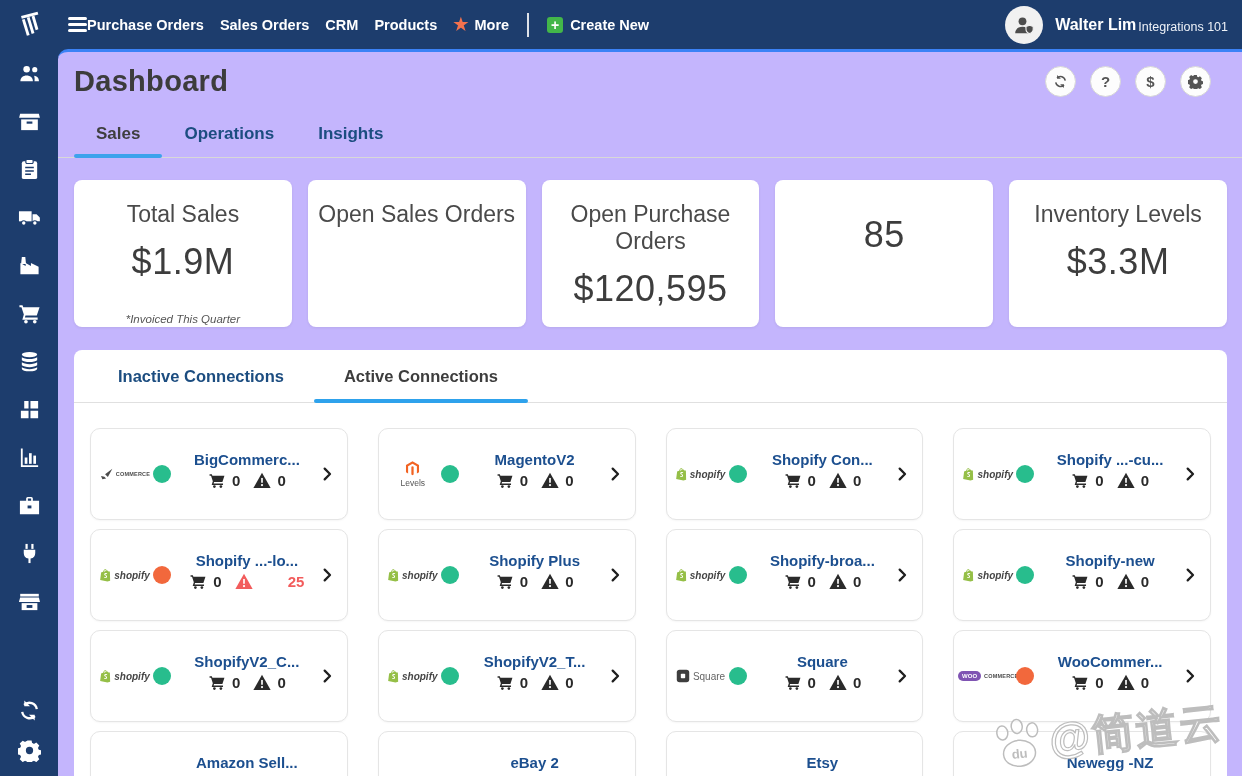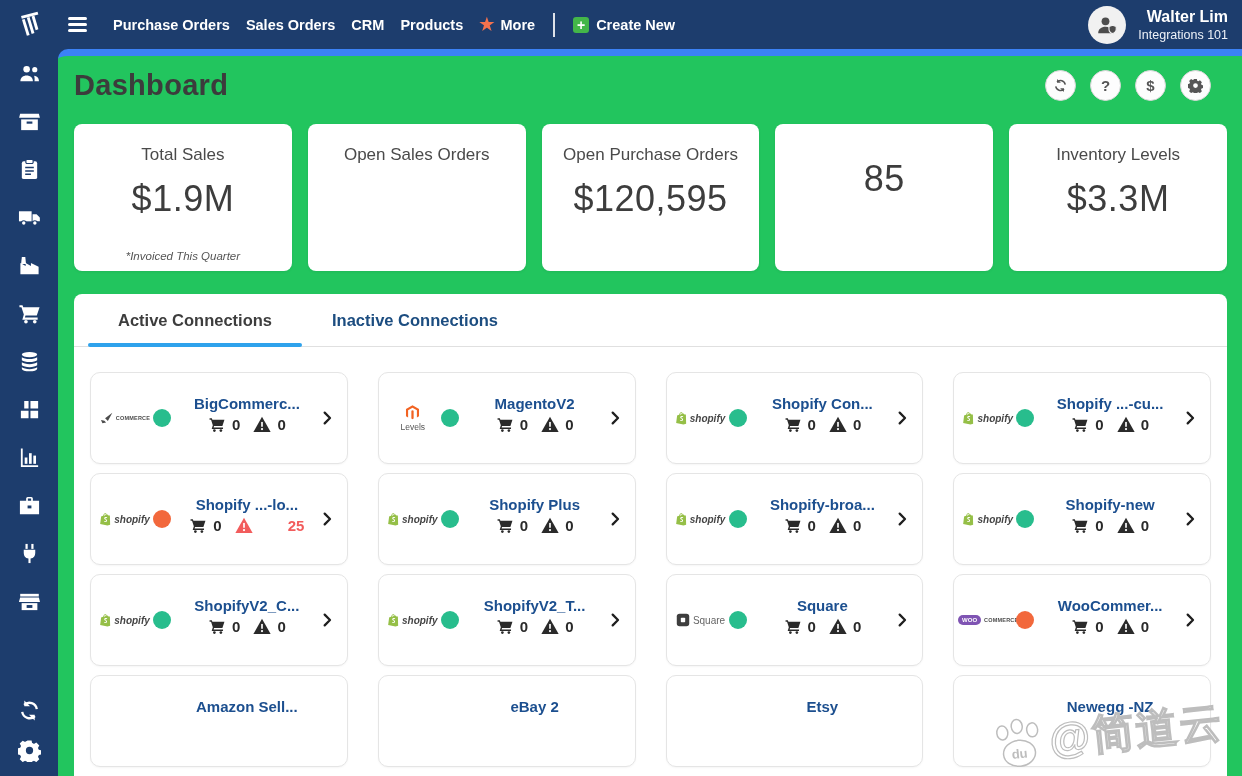--- a/index.html
+++ b/index.html
@@ -12,58 +12,58 @@
   }
   
   .topnav {
     height: 49px; display: flex; align-items: center;
     padding: 0 14px 0 12px; color: #fff;
   }
   .brand { width: 36px; height: 36px; display: flex; align-items: center; justify-content: center; cursor: pointer; }
   .brand svg { width: 34px; height: 34px; }
   .hamburger { margin-left: 20px; display: flex; flex-direction: column; gap: 3.5px; cursor: pointer; }
   .hamburger i { display: block; width: 19px; height: 2.6px; background: #fff; border-radius: 2px; }
-  .nav-links { margin-left: 26px; display: flex; align-items: center; gap: 16px; }
+  .nav-links { display: flex; align-items: center; gap: 16px; }
   .nav-links a { color: #fff; font-size: 14.5px; font-weight: 700; text-decoration: none; cursor: pointer; white-space: nowrap; }
   .more { display: flex; align-items: center; gap: 6px; }
   .star { color: #f3724e; font-size: 17px; line-height: 1; }
   .vdiv { width: 2px; height: 24px; background: rgba(255,255,255,.85); margin: 0 2px; }
   .create { display: flex; align-items: center; gap: 7px; }
   .plus {
     width: 16px; height: 16px; background: #43b649; border-radius: 3px;
     display: flex; align-items: center; justify-content: center;
     color: #fff; font-size: 14px; font-weight: 700; line-height: 1;
   }
   .spacer { flex: 1; }
   .userblock { display: flex; align-items: center; gap: 12px; cursor: pointer; }
   .avatar {
     width: 38px; height: 38px; border-radius: 50%; background: #f1f1f1;
     display: flex; align-items: center; justify-content: center;
   }
   .avatar svg { width: 24px; height: 24px; }
-  .usertext { display: flex; flex-direction: column; align-items: flex-end; gap: 2px; text-align: center; }
+  .usertext { display: flex; align-items: flex-end; gap: 2px; text-align: center; }
   .usertext b { font-size: 16px; font-weight: 700; }
   .usertext small { font-size: 12.5px; font-weight: 400; color: #eef2f8; }
 
   
   .sidebar {
     position: absolute; left: 0; top: 49px; bottom: 0; width: 58px;
     display: flex; flex-direction: column; align-items: center;
     padding: 13px 0 14px;
   }
   .sb-group { display: flex; flex-direction: column; align-items: center; gap: 25px; }
   .sb-group.bottom { margin-top: auto; gap: 17px; }
   .sb-icon { width: 23px; height: 23px; color: #fff; cursor: pointer; }
   .sb-icon svg { width: 100%; height: 100%; }
 
   
   .main {
     position: absolute; left: 58px; top: 49px; right: 0; bottom: 0;
-    background: #22c55e; border-top-left-radius: 10px;
-    border-top: 7px solid #3b82f6; overflow: hidden;
+    background: #c4b5fd; border-top-left-radius: 10px;
+    border-top: 3px solid #3b82f6; overflow: hidden;
   }
   .page-header { display: flex; align-items: center; padding: 13px 31px 0 16px; }
   .page-header h1 { font-size: 29px; font-weight: 700; color: #3c3c3c; letter-spacing: .3px; }
   .hdr-actions { margin-left: auto; display: flex; gap: 14px; }
   .hdr-actions button {
     width: 31px; height: 31px; border-radius: 50%;
     background: #fdfdfd; border: 1px solid #d7d7d7; color: #555;
     display: flex; align-items: center; justify-content: center;
     font-family: inherit; font-size: 15px; font-weight: 700; cursor: pointer;
   }
@@ -83,21 +83,21 @@
   .tabs .tab:first-child { margin-left: 16px; }
 
   .metrics {
     display: grid; grid-template-columns: repeat(5, 1fr); gap: 16px;
     margin: 22px 15px 0 16px;
   }
   .metric-card {
     background: #fff; border-radius: 8px; height: 147px; text-align: center;
     padding-top: 21px; box-shadow: 0 1px 3px rgba(0,0,0,.07);
   }
-  .m-label { font-size: 17px; color: #4a4a4a; }
+  .m-label { font-size: 23px; color: #4a4a4a; }
   .m-value { margin-top: 13px; font-size: 36px; font-weight: 400; color: #3d3d3d; letter-spacing: .5px; }
   .m-note { margin-top: 30px; font-style: italic; font-size: 11.5px; color: #555; }
 
   
   .panel { margin: 23px 15px 0 16px; background: #fff; border-radius: 8px 8px 0 0; }
   .panel-tabs { display: flex; border-bottom: 1px solid #e0e0e0; height: 53px; align-items: stretch; padding-left: 14px; }
   .ptab {
     padding: 0 30px; display: flex; align-items: center;
     font-size: 16.5px; font-weight: 700; color: #1c4d80;
     cursor: pointer; position: relative; white-space: nowrap;
@@ -317,20 +317,25 @@
           <span>$</span>
         </button>
       <button>
           <span class="hicon"><svg viewBox="0 0 24 24">
               <path fill="currentColor" fill-rule="evenodd" d="M9.8 1.5h4.4l.5 2.7c.7.2 1.3.5 1.9.9l2.5-1.4 3.1 3.1-1.4 2.5c.4.6.7 1.2.9 1.9l2.6.5v4.4l-2.6.5c-.2.7-.5 1.3-.9 1.9l1.4 2.5-3.1 3.1-2.5-1.4c-.6.4-1.2.7-1.9.9l-.5 2.6H9.8l-.5-2.6a8.6 8.6 0 0 1-1.9-.9l-2.5 1.4-3.1-3.1 1.4-2.5c-.4-.6-.7-1.2-.9-1.9l-2.6-.5V9.7l2.6-.5c.2-.7.5-1.3.9-1.9L1.8 4.8l3.1-3.1 2.5 1.4c.6-.4 1.2-.7 1.9-.9zM12 8.2a3.8 3.8 0 1 0 0 7.6 3.8 3.8 0 0 0 0-7.6z"></path>
             </svg></span>
         </button>
     </div>
   </div>
 
+  <div class="tabs">
+    <div class="tab active">Sales</div>
+    <div class="tab">Operations</div>
+    <div class="tab">Insights</div>
+  </div>
 
   <div class="metrics">
     <div class="metric-card">
       <div class="m-label">Total Sales</div>
       <div class="m-value">$1.9M</div>
       <div class="m-note">*Invoiced This Quarter</div>
     </div>
     <div class="metric-card">
       <div class="m-label">Open Sales Orders</div>
     </div>
@@ -342,22 +347,22 @@
       <div class="m-value">85</div>
     </div>
     <div class="metric-card">
       <div class="m-label">Inventory Levels</div>
       <div class="m-value">$3.3M</div>
     </div>
   </div>
 
   <div class="panel">
     <div class="panel-tabs">
+      <div class="ptab">Inactive Connections</div>
       <div class="ptab active">Active Connections</div>
-      <div class="ptab">Inactive Connections</div>
     </div>
     <div class="conn-grid">
   <div class="conn-card">
     <span class="logo-box">
             <span class="lgrow">
               <svg class="bcm" viewBox="0 0 20 20">
                 <path fill="#4c4c4c" d="M19 1 7.8 9.6l4.3 4.2zM1.5 12.2l5.3 1.4 2.6 2.6-5.7 1z"></path>
               </svg>
               <i class="lgtxt3">COMMERCE</i>
             </span>

